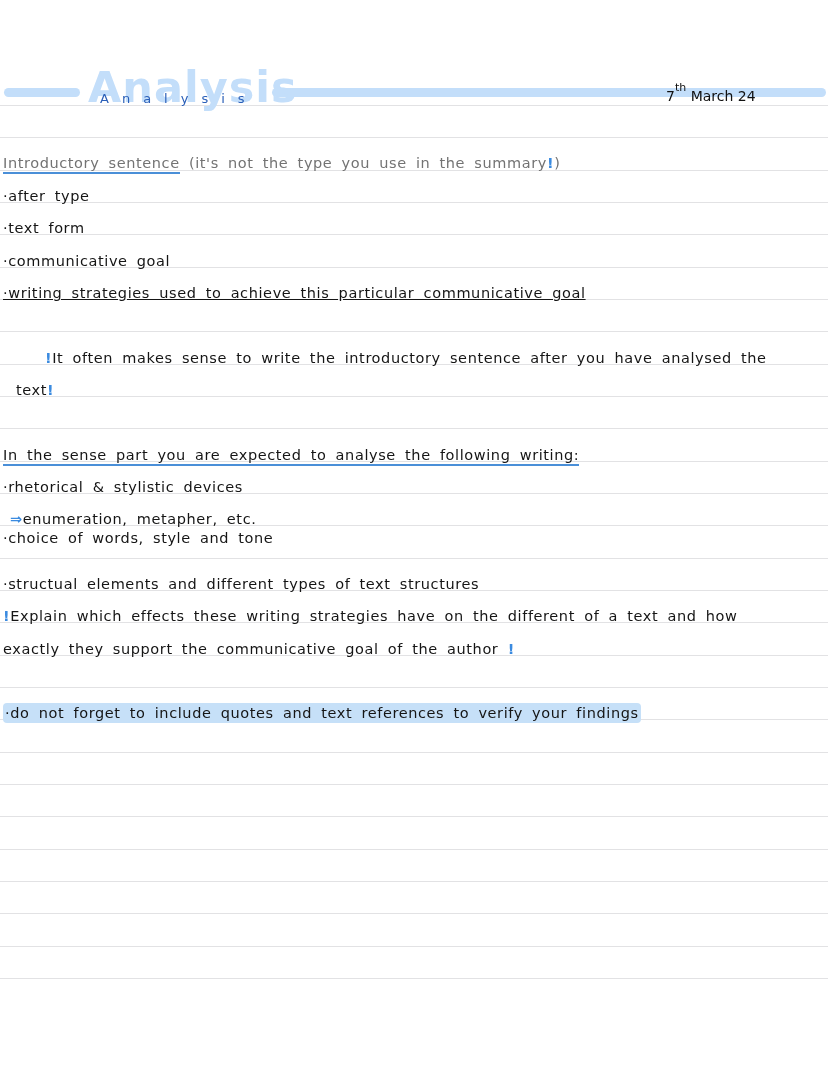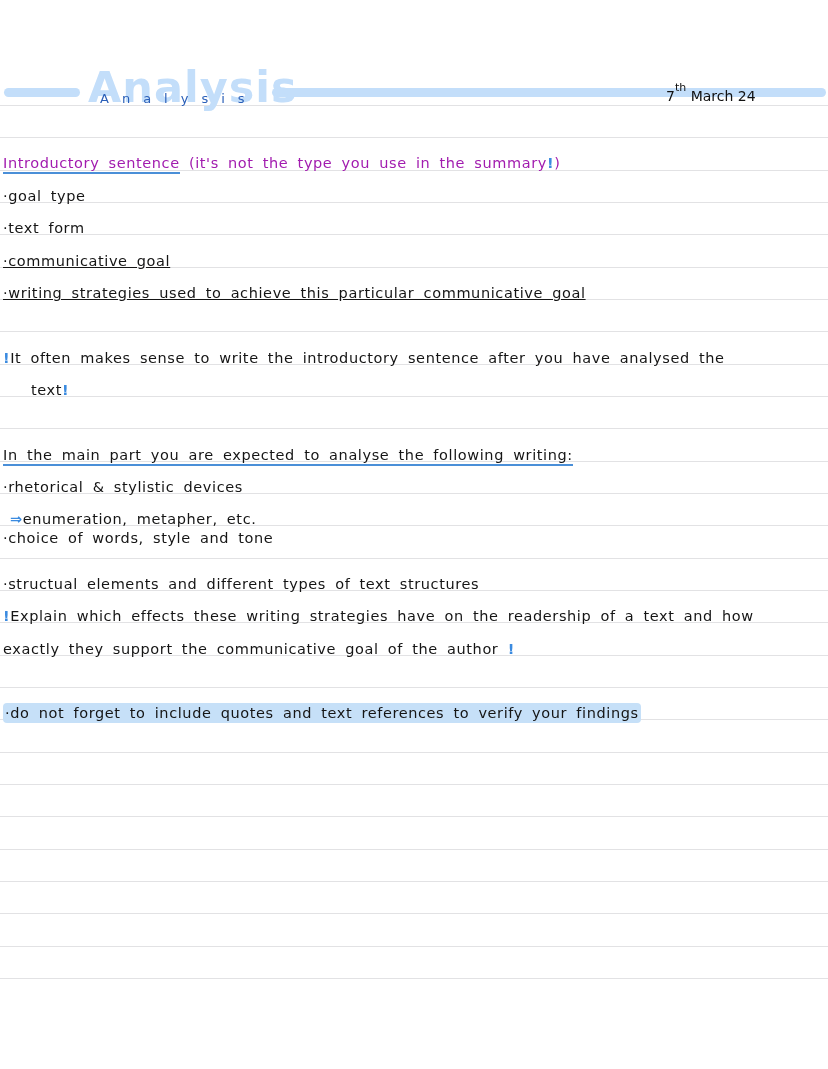--- a/index.html
+++ b/index.html
@@ -22,21 +22,21 @@
       line-height: 1;
     }
     .date {
       position: absolute; left: 666px; top: 86px; font-size: 14px; color: #111; line-height: 1;
     }
     .date sup { font-size: 11px; position: relative; top: -4px; }
     .line-text {
       position: absolute; left: 3px; font-size: 14.5px; color: #151515; line-height: 1;
       white-space: nowrap; letter-spacing: 0.6px; word-spacing: 4px;
     }
-    .blue { color: #a21caf; }
+    .blue { color: #737373; }
     .underline-blue { border-bottom: 2px solid #4a8fd8; padding-bottom: 1px; }
     .hl { background: #c6e0f8; border-radius: 4px; padding: 2px 2px; }
     .excl { color: #3b8be0; font-weight: bold; }
     .arrow { color: #3b8be0; font-weight: bold; }
   </style>
 </head>
 <body>
 
 <div>
 
@@ -76,43 +76,43 @@
   <div class="title-bubble">Analysis</div>
   <div class="title-small">Analysis</div>
   <div class="date">
     <span>7</span><sup>th</sup>
     <span>March 24</span>
   </div>
 
   <div class="line-text" style="top:156px;">
     <span class="blue underline-blue">Introductory sentence</span><span class="blue"> (it's not the type you use in the summary</span><span class="excl">!</span><span class="blue">)</span>
   </div>
-  <div class="line-text" style="top:189px;">·goal type</div>
+  <div class="line-text" style="top:189px;">·after type</div>
   <div class="line-text" style="top:221px;">·text form</div>
-  <div class="line-text" style="top:254px;text-decoration:underline;">·communicative goal</div>
+  <div class="line-text" style="top:254px;">·communicative goal</div>
   <div class="line-text" style="top:286px;text-decoration:underline;">·writing strategies used to achieve this particular communicative goal</div>
 
-  <div class="line-text" style="top:351px;">
+  <div class="line-text" style="top:351px;margin-left:42px;">
     <span class="excl">!</span><span>It often makes sense to write the introductory sentence after you have analysed the</span>
   </div>
-  <div class="line-text" style="top:383px; left:16px;margin-left:15px;">
+  <div class="line-text" style="top:383px; left:16px;">
     <span>text</span><span class="excl">!</span>
   </div>
 
   <div class="line-text" style="top:448px;">
-    <span class="underline-blue">In the main part you are expected to analyse the following writing:</span>
+    <span class="underline-blue">In the sense part you are expected to analyse the following writing:</span>
   </div>
   <div class="line-text" style="top:480px;">·rhetorical &amp; stylistic devices</div>
   <div class="line-text" style="top:512px; left:10px;">
     <span class="arrow">⇒</span><span>enumeration, metapher, etc.</span>
   </div>
   <div class="line-text" style="top:531px;">·choice of words, style and tone</div>
   <div class="line-text" style="top:577px;">·structual elements and different types of text structures</div>
   <div class="line-text" style="top:609px;">
-    <span class="excl">!</span><span>Explain which effects these writing strategies have on the readership of a text and how</span>
+    <span class="excl">!</span><span>Explain which effects these writing strategies have on the different of a text and how</span>
   </div>
   <div class="line-text" style="top:642px;">
     <span>exactly they support the communicative goal of the author</span> <span class="excl">!</span>
   </div>
   <div class="line-text" style="top:674px;margin-top:32px;">
     <span class="hl">·do not forget to include quotes and text references to verify your findings</span>
   </div>
 </div>
 
 </body></html>

